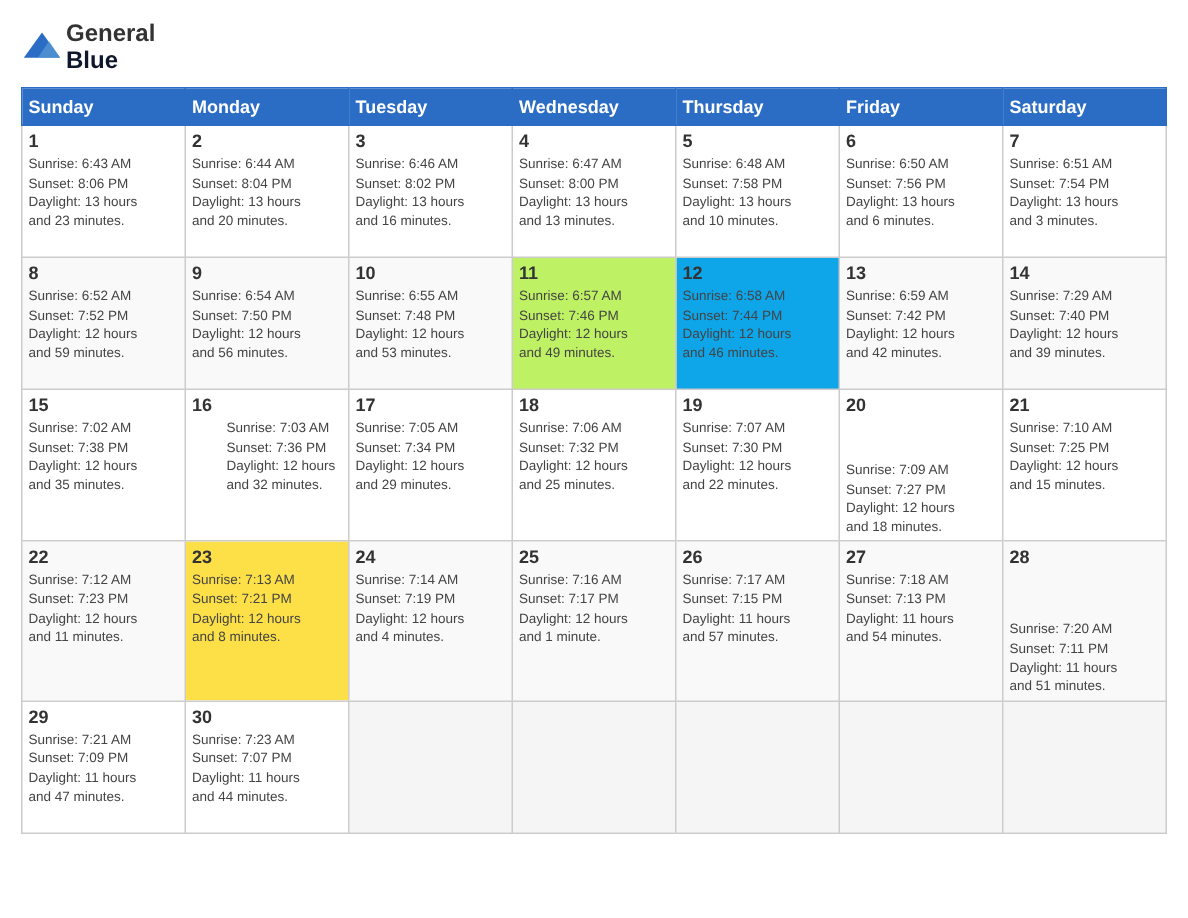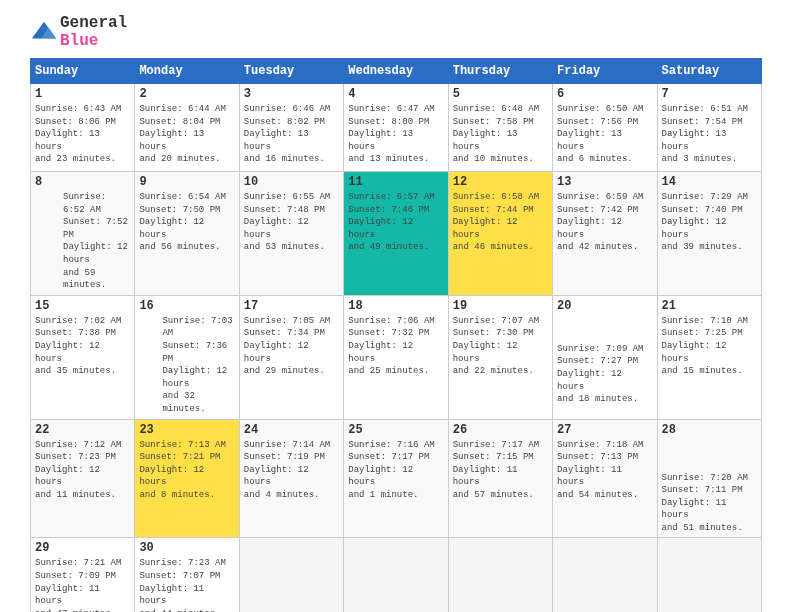--- a/index.html
+++ b/index.html
@@ -6,23 +6,22 @@
     body {
       font-family: Arial, sans-serif;
       background: #fff;
       width: 792px;
       height: 612px;
       overflow: hidden;
     }
     .page {
       width: 792px;
       height: 612px;
-      padding: 10px 30px;
+      padding: 10px 14px;
       background: #fff;
-      font-family: Liberation Mono, monospace;
     }
     .header {
       display: flex;
       justify-content: space-between;
       align-items: flex-start;
       margin-bottom: 8px;
     }
     .logo {
       display: flex;
       align-items: center;
@@ -94,21 +93,21 @@
 <div class="page">
   <div class="header">
     <div class="logo">
       <svg class="logo-icon" viewBox="0 0 30 30">
         <rect x="0" y="0" width="30" height="30" fill="white"></rect>
         <polygon points="15,4 28,22 2,22" fill="#2b6cc4"></polygon>
         <polygon points="20,10 28,22 12,22" fill="#5a9bd4" opacity="0.7"></polygon>
       </svg>
       <div>
         <span style="color:#333;font-size:16px;font-weight:bold;">General</span><br>
-        <span style="color:#ec4899;font-size:16px;font-weight:bold;">Blue</span>
+        <span style="color:#0f172a;font-size:16px;font-weight:bold;">Blue</span>
       </div>
     </div>
     <div class="title-block">
       <div class="month-title"></div>
       <div class="location"></div>
     </div>
   </div>
 
   <table>
     <thead>
@@ -170,47 +169,47 @@
             <span class="day-num">7</span>
             <div class="day-info" style="white-space: pre-line;">Sunrise: 6:51 AM
 Sunset: 7:54 PM
 Daylight: 13 hours
 and 3 minutes.</div>
           </td>
         </tr>
         <tr>
           <td style="background: rgb(249, 249, 249);">
             <span class="day-num">8</span>
-            <div class="day-info" style="white-space: pre-line; margin-left: 28px;">Sunrise: 6:52 AM
+            <div class="day-info" style="white-space: pre-line;">Sunrise: 6:52 AM
 Sunset: 7:52 PM
 Daylight: 12 hours
 and 59 minutes.</div>
           </td>
           <td style="background: rgb(249, 249, 249);">
             <span class="day-num">9</span>
             <div class="day-info" style="white-space: pre-line;">Sunrise: 6:54 AM
 Sunset: 7:50 PM
 Daylight: 12 hours
 and 56 minutes.</div>
           </td>
           <td style="background: rgb(249, 249, 249); margin-top: 36px;">
             <span class="day-num">10</span>
             <div class="day-info" style="white-space: pre-line;">Sunrise: 6:55 AM
 Sunset: 7:48 PM
 Daylight: 12 hours
 and 53 minutes.</div>
           </td>
-          <td style="background: #14b8a6;">
+          <td style="background: #bef264;">
             <span class="day-num">11</span>
             <div class="day-info" style="white-space: pre-line;">Sunrise: 6:57 AM
 Sunset: 7:46 PM
 Daylight: 12 hours
 and 49 minutes.</div>
           </td>
-          <td style="background: #fde047;">
+          <td style="background: #0ea5e9;">
             <span class="day-num">12</span>
             <div class="day-info" style="white-space: pre-line;">Sunrise: 6:58 AM
 Sunset: 7:44 PM
 Daylight: 12 hours
 and 46 minutes.</div>
           </td>
           <td style="background: rgb(249, 249, 249);">
             <span class="day-num">13</span>
             <div class="day-info" style="white-space: pre-line;">Sunrise: 6:59 AM
 Sunset: 7:42 PM

